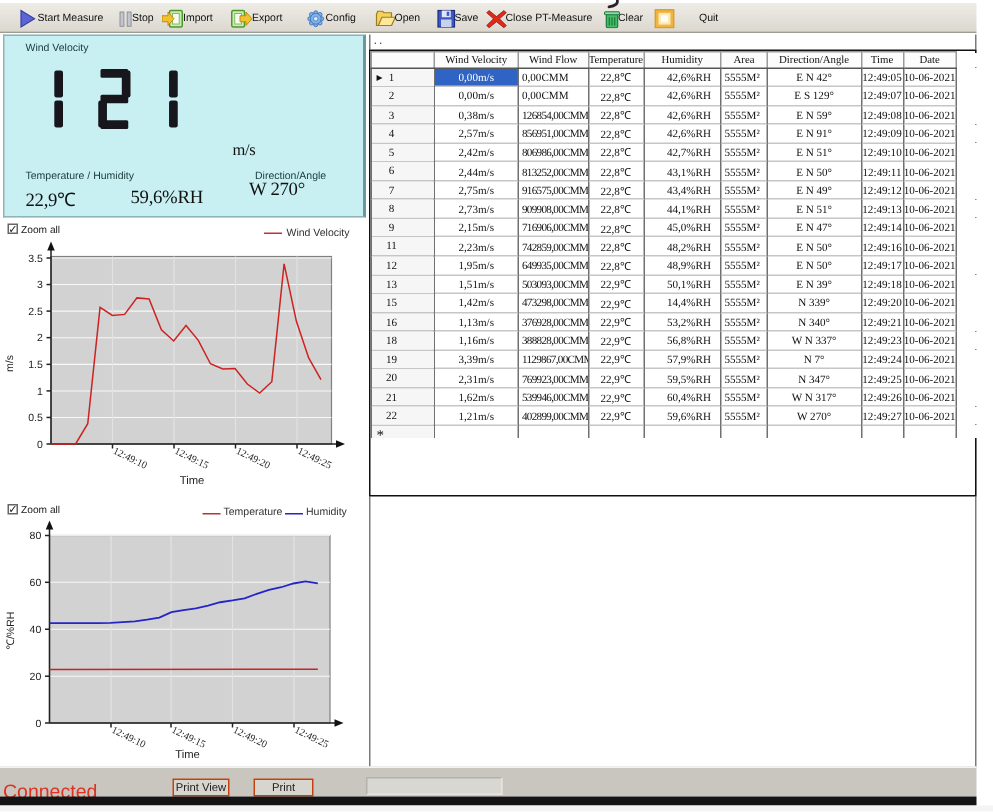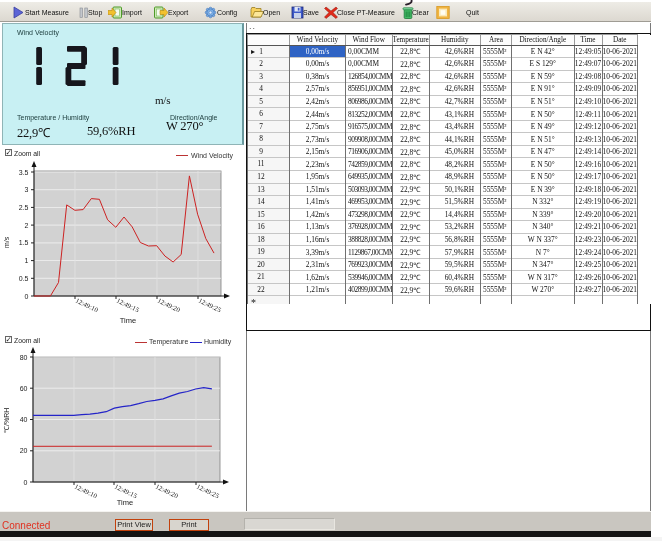--- a/index.html
+++ b/index.html
@@ -56,21 +56,21 @@
 #grid td.hu { text-align:right; padding-right:6px; }
 #grid td.ar { padding-right:2.5px; }
 #grid th.gx { border:none; border-left:0.5px solid #9a9a9a; background:#fff; }
 #grid .rowmark { position:absolute; left:3px; top:1px; font-size:8px; color:#111; }
 #grid .rnum { position:absolute; left:0; top:1px; width:26px; text-align:center; }
 #grid .rowmark.st { font-size:10px; }
 #grid td.sel { background:#2f63c4; color:#fff; }
 
 
 #sb { left:0; top:511px; width:651px; height:20px; background:#c9c6c0; border-top:1px solid #f4f3f0; }
-#conn { position:absolute; left:2px; top:8px; font-size:10px; color:#e03020; }
+#conn { position:absolute; left:2px; top:8px; font-size:13px; color:#e03020; }
 .sbtn { position:absolute; top:7px; height:12px; background:#d8d5ce; border:1px solid #c2410c;
   font-size:7.5px; color:#222; text-align:center; line-height:10px; }
 #inset { position:absolute; left:244px; top:6px; width:91px; height:12px; background:#d9d7d2;
   border:1px solid #b4b2ac; border-right-color:#e8e6e0; border-bottom-color:#e8e6e0; }
 #blackbar { left:0; top:531px; width:651px; height:6px; background:#141414; }
 #belowbar { left:0; top:537px; width:662px; height:4px; background:#f4f4f4; }
 </style></head>
 <body>
 <div class="abs" id="toolbar"></div>
 <div class="abs" style="left:0;top:2px;width:651px;height:20px;">
@@ -495,34 +495,20 @@
           <td>22,9℃</td>
           <td class="hu">50,1%RH</td>
           <td class="ar">5555M²</td>
           <td>E N 39°</td>
           <td class="tm">12:49:18</td>
           <td>10-06-2021</td>
           <td class="x"></td>
         </tr>
 <tr>
           <td class="rn">
-            <span class="rnum">14</span>
-          </td>
-          <td>1,41m/s</td>
-          <td class="fc fl">469953,00CMM</td>
-          <td>22,9℃</td>
-          <td class="hu">51,5%RH</td>
-          <td class="ar">5555M²</td>
-          <td>N 332°</td>
-          <td class="tm">12:49:19</td>
-          <td>10-06-2021</td>
-          <td class="x"></td>
-        </tr>
-<tr>
-          <td class="rn">
             <span class="rnum">15</span>
           </td>
           <td>1,42m/s</td>
           <td class="fc fl">473298,00CMM</td>
           <td>22,9℃</td>
           <td class="hu">14,4%RH</td>
           <td class="ar">5555M²</td>
           <td>N 339°</td>
           <td class="tm">12:49:20</td>
           <td>10-06-2021</td>

